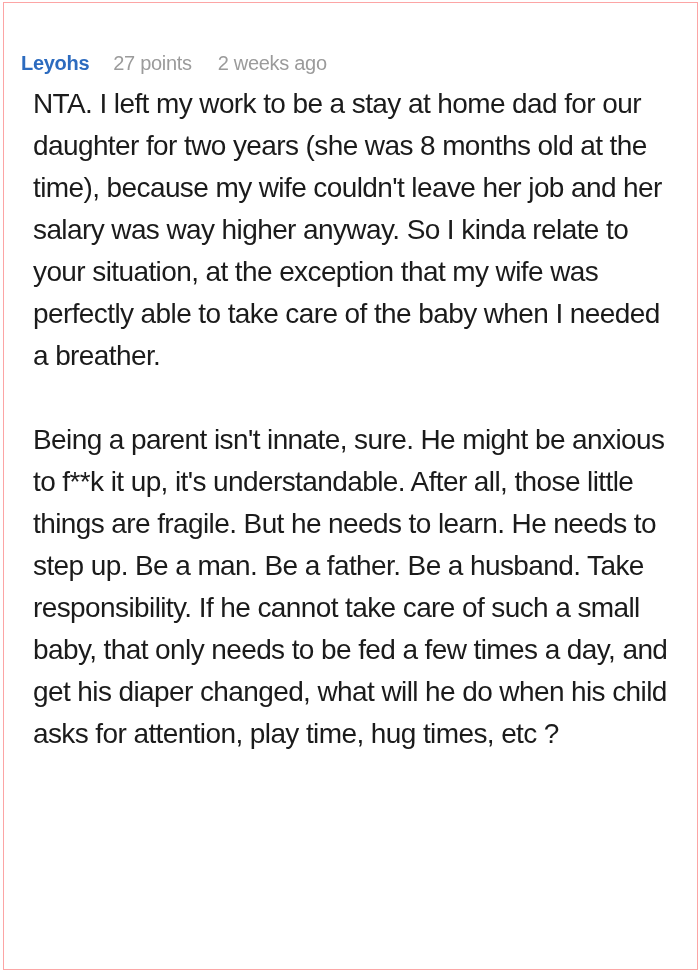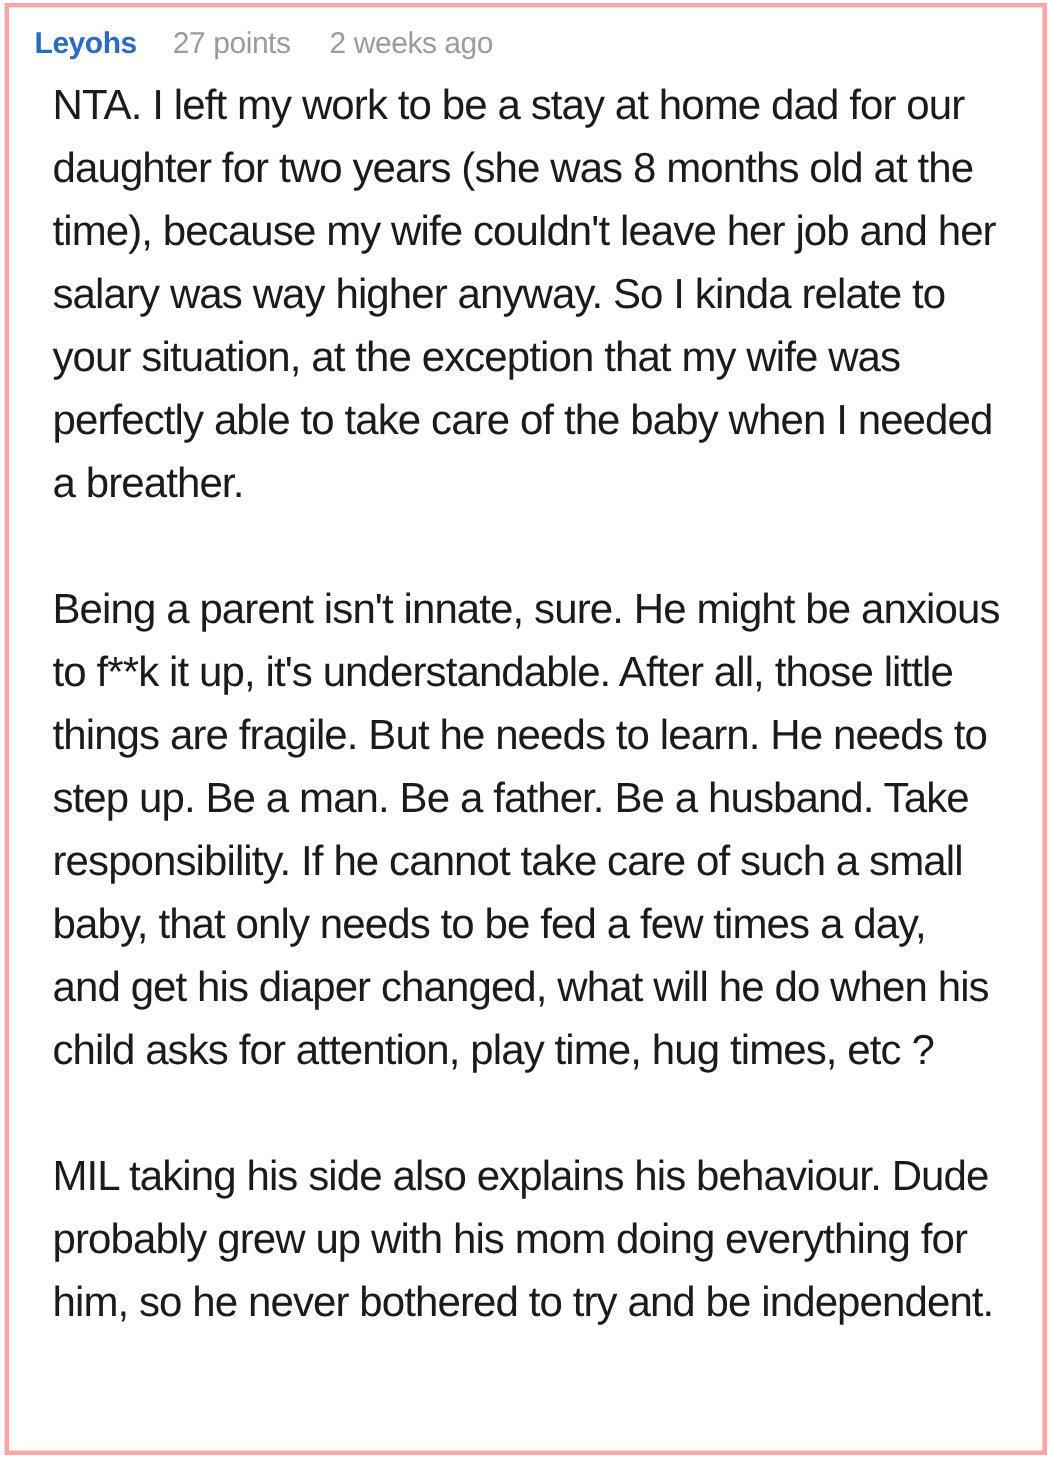--- a/index.html
+++ b/index.html
@@ -11,21 +11,21 @@
   }
   .page {
     width: 700px;
     min-height: 979px;
     padding: 2px 2px 4px 3px;
     background: #ffffff;
   }
   .comment-card {
     width: 695px;
     min-height: 968px;
-    border: 3px solid #fca5a5;
+    border: 1px solid #fca5a5;
     background: #ffffff;
     padding: 12px 28px 16px 17px;
   }
   .comment-header {
     display: flex;
     align-items: baseline;
     font-size: 20px;
     line-height: 24px;
     letter-spacing: -0.3px;
     margin-bottom: 8px;
@@ -34,21 +34,21 @@
     color: #2c6bbf;
     font-weight: bold;
     text-decoration: none;
     cursor: pointer;
   }
   .meta-text {
     color: #9b9b9b;
     font-weight: 400;
   }
   .points-label { margin-left: 24px; }
-  .timestamp-label { margin-left: 26px; }
+  .timestamp-label { margin-left: 26px; margin-top: 36px; }
   .comment-body {
     color: #1b1b1b;
     font-size: 28px;
     line-height: 42px;
     letter-spacing: -0.6px;
   }
   .comment-body p {
     margin: 0 0 42px 12px;
   }
   .comment-body p:last-child {
@@ -63,17 +63,16 @@
 
     <div class="comment-header">
       <a class="author-link">Leyohs</a>
       <span class="meta-text points-label">27 points</span>
       <span class="meta-text timestamp-label">2 weeks ago</span>
     </div>
 
     <div class="comment-body">
       <p>NTA. I left my work to be a stay at home dad for our daughter for two years (she was 8 months old at the time), because my wife couldn't leave her job and her salary was way higher anyway. So I kinda relate to your situation, at the exception that my wife was perfectly able to take care of the baby when I needed a breather.</p>
       <p>Being a parent isn't innate, sure. He might be anxious to f**k it up, it's understandable. After all, those little things are fragile. But he needs to learn. He needs to step up. Be a man. Be a father. Be a husband. Take responsibility. If he cannot take care of such a small baby, that only needs to be fed a few times a day, and get his diaper changed, what will he do when his child asks for attention, play time, hug times, etc ?</p>
-      <p>MIL taking his side also explains his behaviour. Dude probably grew up with his mom doing everything for him, so he never bothered to try and be independent.</p>
     </div>
 
   </div>
 </div>
 
 </body></html>

